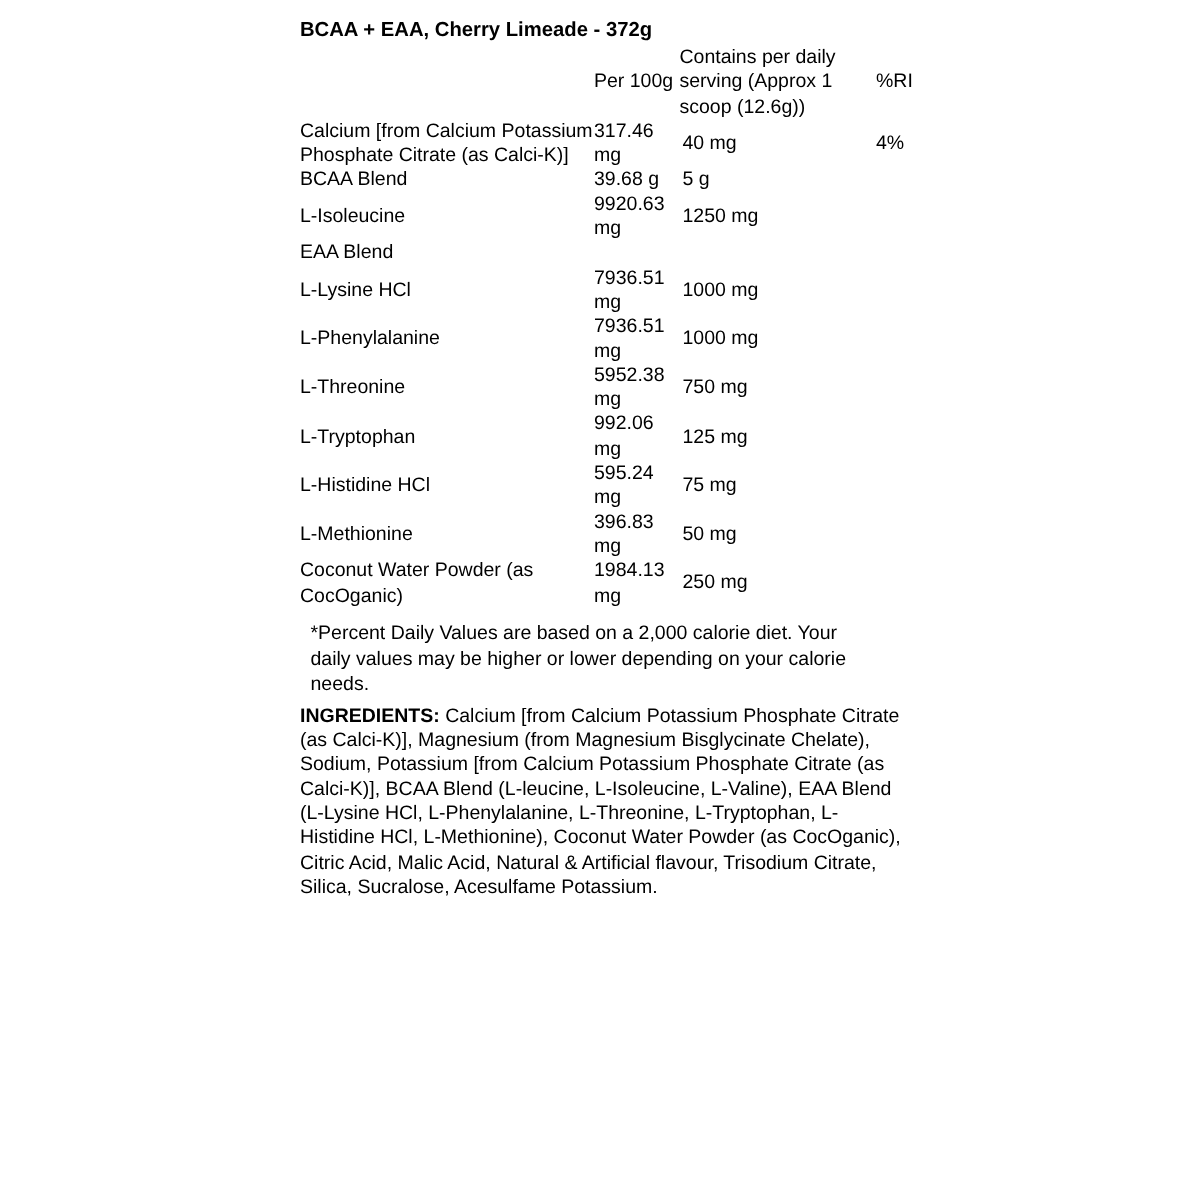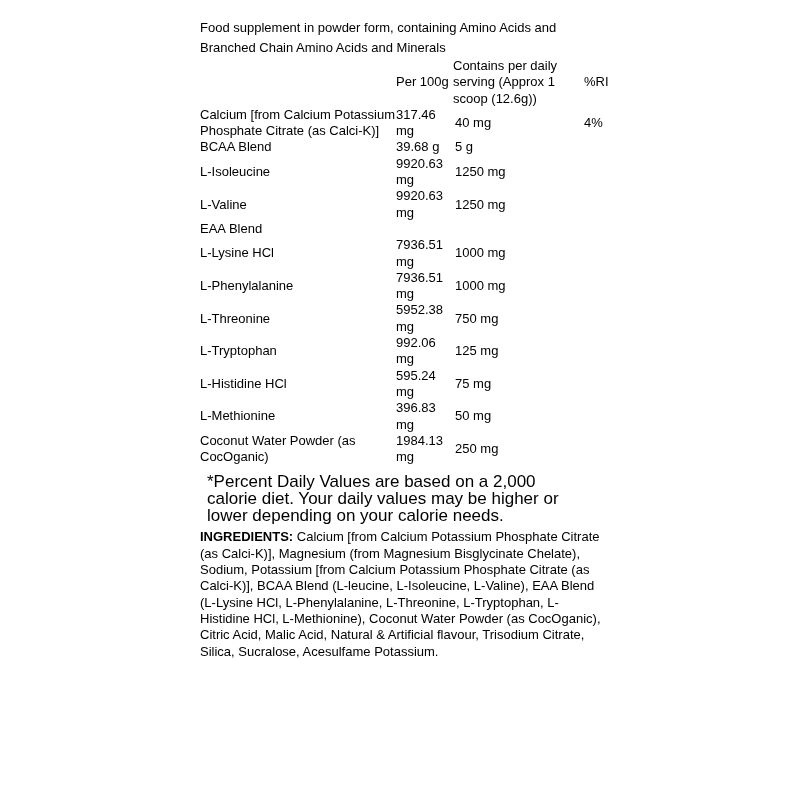--- a/index.html
+++ b/index.html
@@ -50,41 +50,41 @@
   }
   col.c-name    { width: 196px; }
   col.c-per100g { width: 57px; }
   col.c-serving { width: 131px; }
   col.c-ri      { width: 24px; }
   table.nutrition th.cell-serving { }
   table.nutrition td.cell-serving { padding-left: 2px; }
   table.nutrition th.cell-ri,
   table.nutrition td.cell-ri { white-space: nowrap; }
   .footnote {
-    font-size: 17px;
+    font-size: 13px;
     line-height: 17px;
     margin: 8px 0 5px 0;
     padding-left: 7px;
     max-width: 370px;
   }
   .ingredients {
     font-size: 13px;
     line-height: 16.3px;
     margin: 0;
     width: 408px;
   }
   .ingredients .ing-label { font-weight: bold; }
 </style>
 </head>
 <body>
 
 <div class="label-container">
 
+  <h1 class="product-title">BCAA + EAA, Cherry Limeade - 372g</h1>
 
-  <p class="product-description">Food supplement in powder form, containing Amino Acids and Branched Chain Amino Acids and Minerals</p>
 
   <table class="nutrition">
     <colgroup>
       <col class="c-name">
       <col class="c-per100g">
       <col class="c-serving">
       <col class="c-ri">
     </colgroup>
     <thead>
       <tr>
@@ -102,26 +102,20 @@
           <td class="cell-ri">4%</td>
         </tr>
         <tr>
           <td class="cell-name">BCAA Blend</td>
           <td class="cell-per100g">39.68 g</td>
           <td class="cell-serving">5 g</td>
           <td class="cell-ri"></td>
         </tr>
         <tr>
           <td class="cell-name">L-Isoleucine</td>
-          <td class="cell-per100g">9920.63 mg</td>
-          <td class="cell-serving">1250 mg</td>
-          <td class="cell-ri"></td>
-        </tr>
-        <tr>
-          <td class="cell-name">L-Valine</td>
           <td class="cell-per100g">9920.63 mg</td>
           <td class="cell-serving">1250 mg</td>
           <td class="cell-ri"></td>
         </tr>
         <tr>
           <td class="cell-name">EAA Blend</td>
           <td class="cell-per100g"></td>
           <td class="cell-serving"></td>
           <td class="cell-ri"></td>
         </tr>

